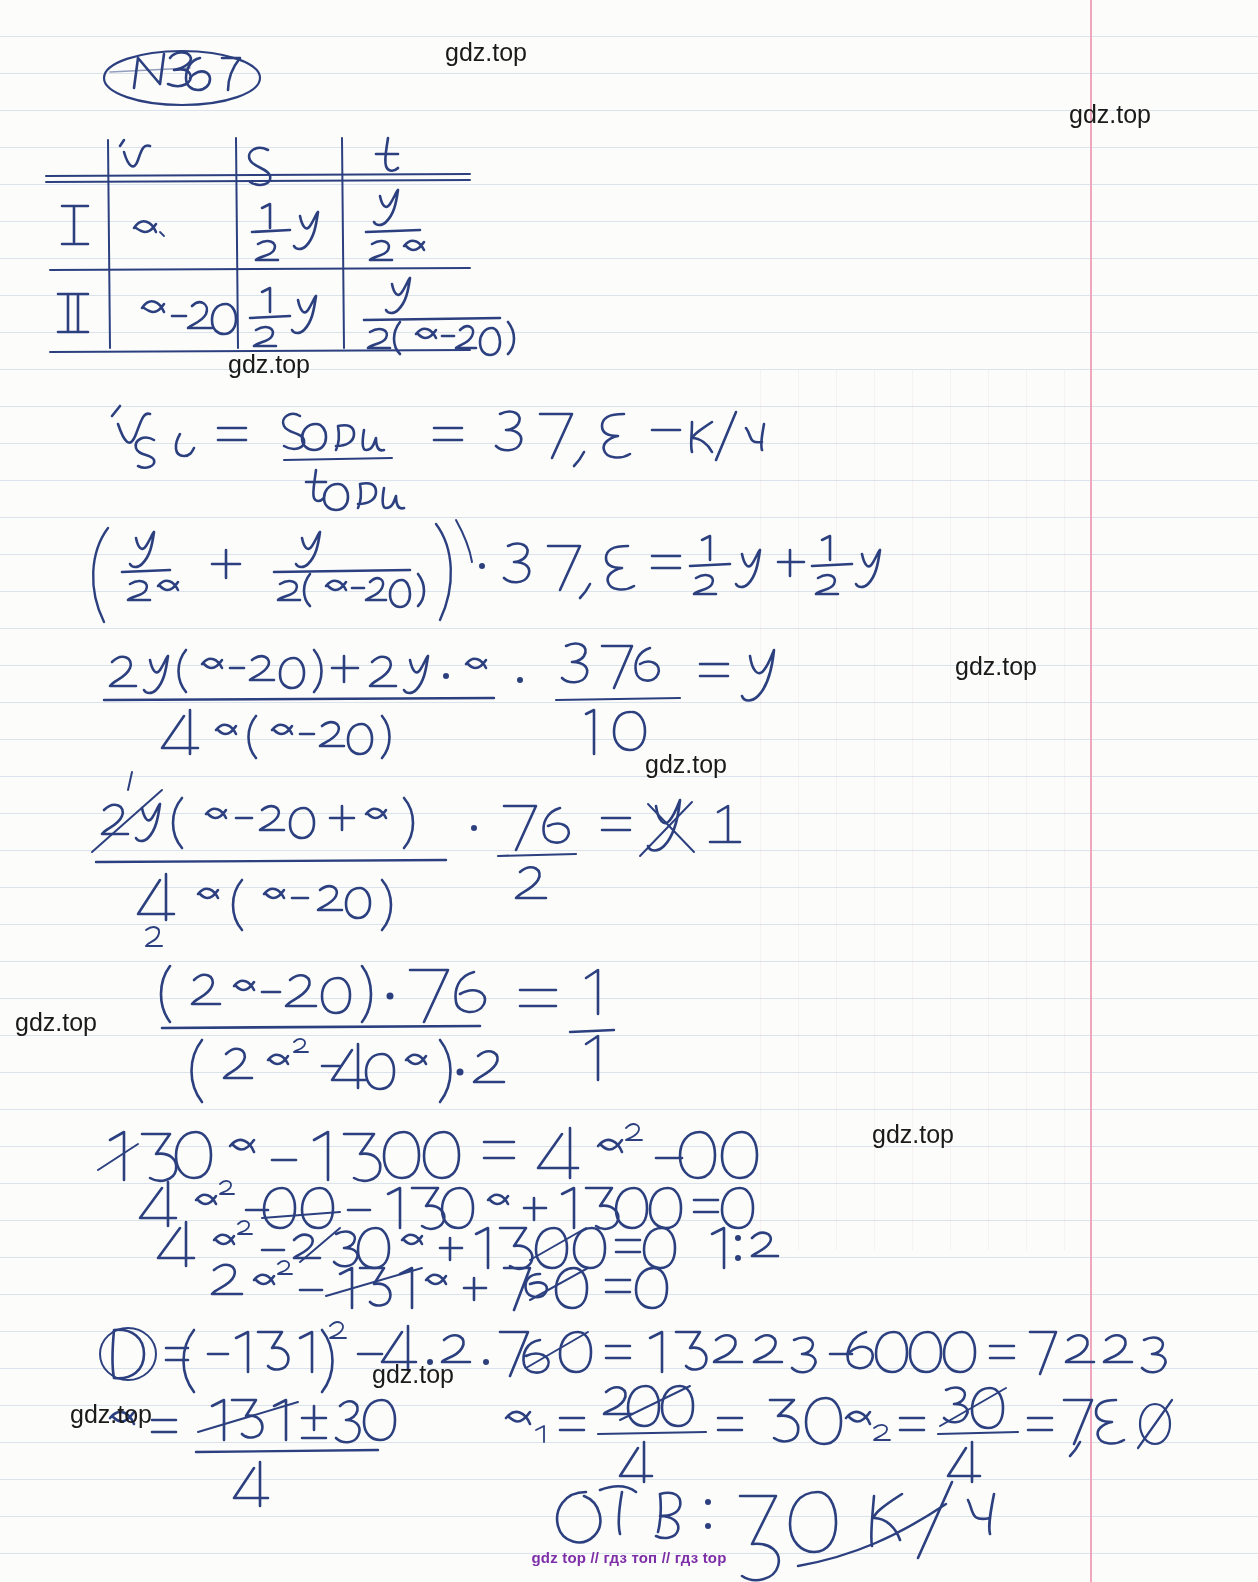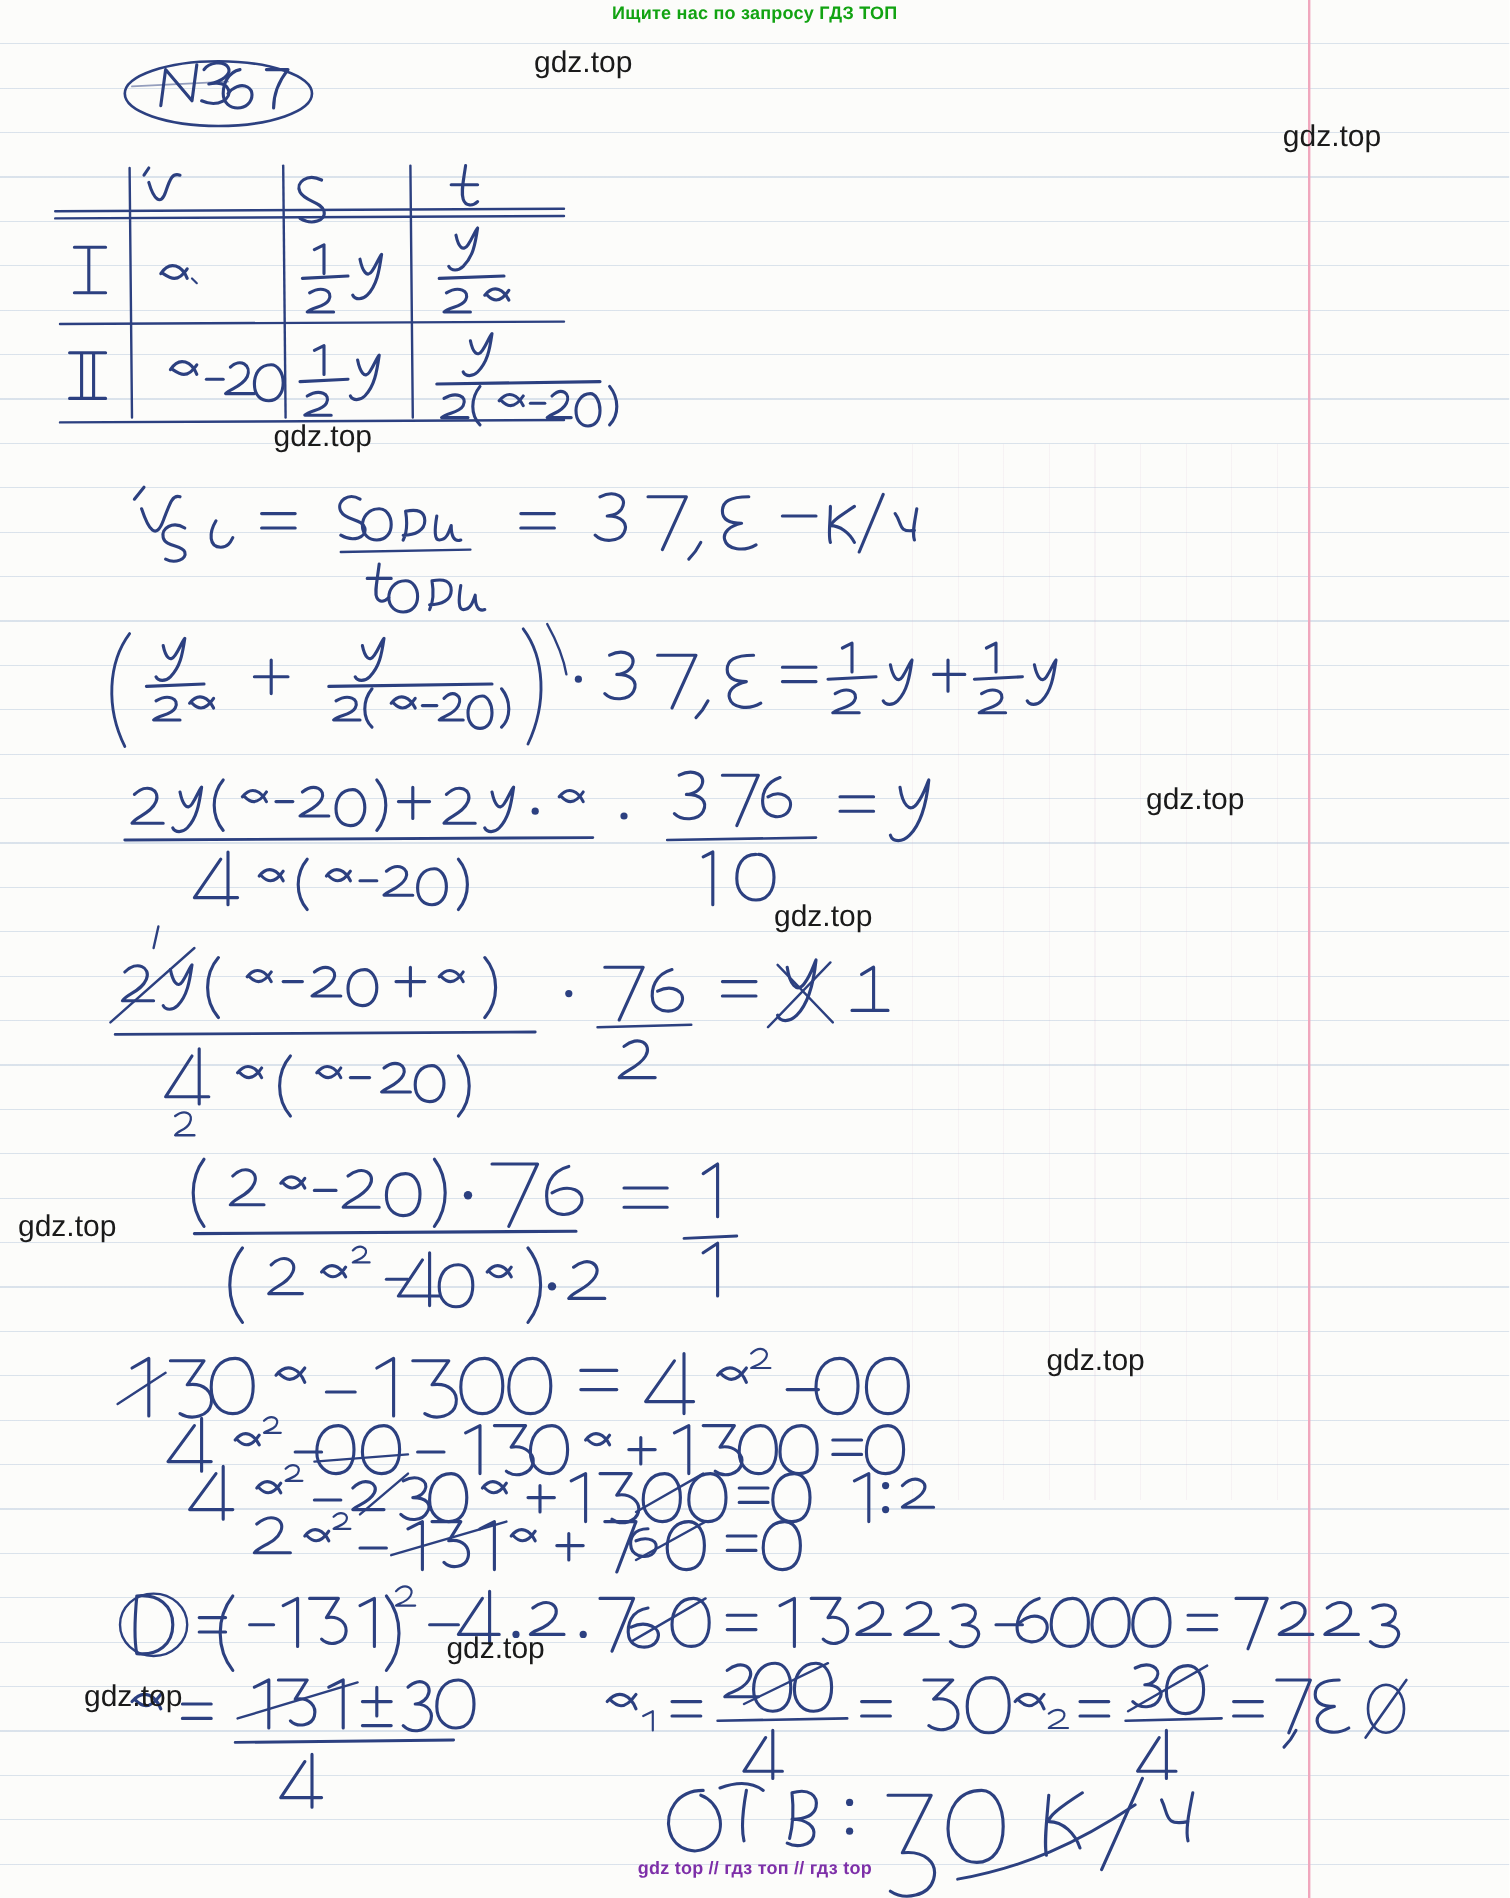--- a/index.html
+++ b/index.html
@@ -95,21 +95,20 @@
 </style>
 </head>
 <body>
 
 <div id="page">
 
   <div id="paper"></div>
   <div id="paper-right-grid"></div>
   <div id="margin-line"></div>
 
-  <div class="banner" id="banner-top">Ищите нас по запросу ГДЗ ТОП</div>
 
   <svg id="ink" viewBox="0 0 1258 1582">
     <g stroke="#2c4080" fill="none" stroke-width="2.6" stroke-linecap="round" stroke-linejoin="round">
 
       <ellipse cx="182" cy="78" rx="78" ry="27" stroke-width="2.2"></ellipse>
       <path d="M134 88 l4 -30 l22 26 l4 -30" stroke-width="2.6"></path>
       <path d="M168 84 c14 6 26 -2 22 -10 c-3 -7 -16 -4 -16 -4 c10 -2 20 -8 16 -14 c-4 -6 -16 -4 -20 2"></path>
       <path d="M200 58 c-10 2 -14 12 -14 20 c0 8 6 12 12 12 c7 0 12 -5 12 -11 c0 -6 -6 -9 -12 -7 c-5 2 -8 6 -8 6"></path>
       <path d="M222 58 c12 0 18 0 18 0 c-8 10 -12 22 -12 32"></path>
       <path d="M110 72 l80 -4" stroke-width="1.6" opacity=".5"></path>

